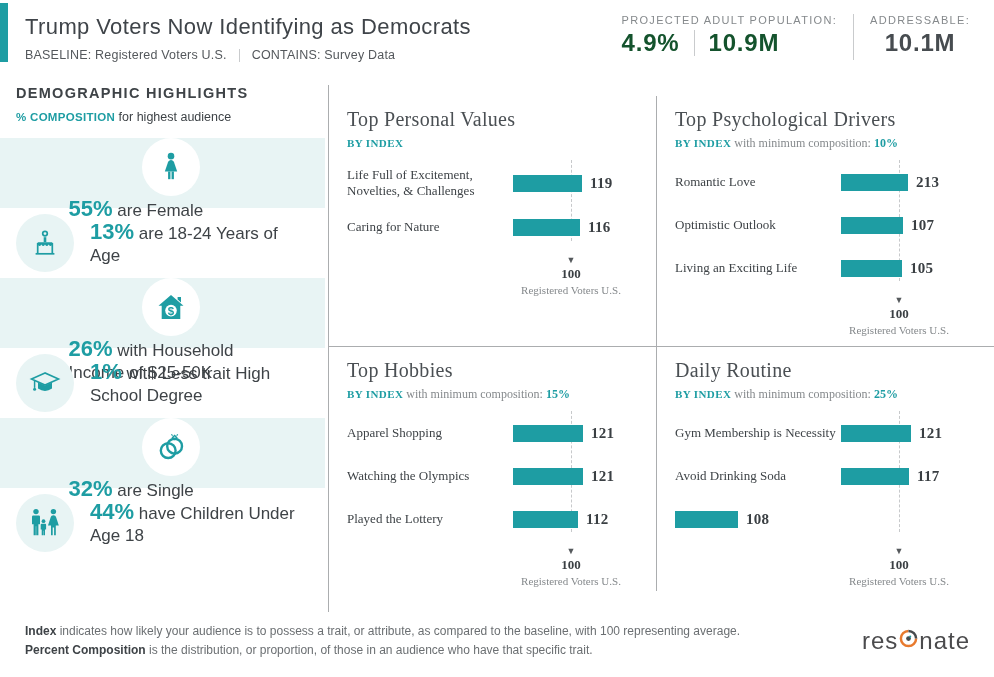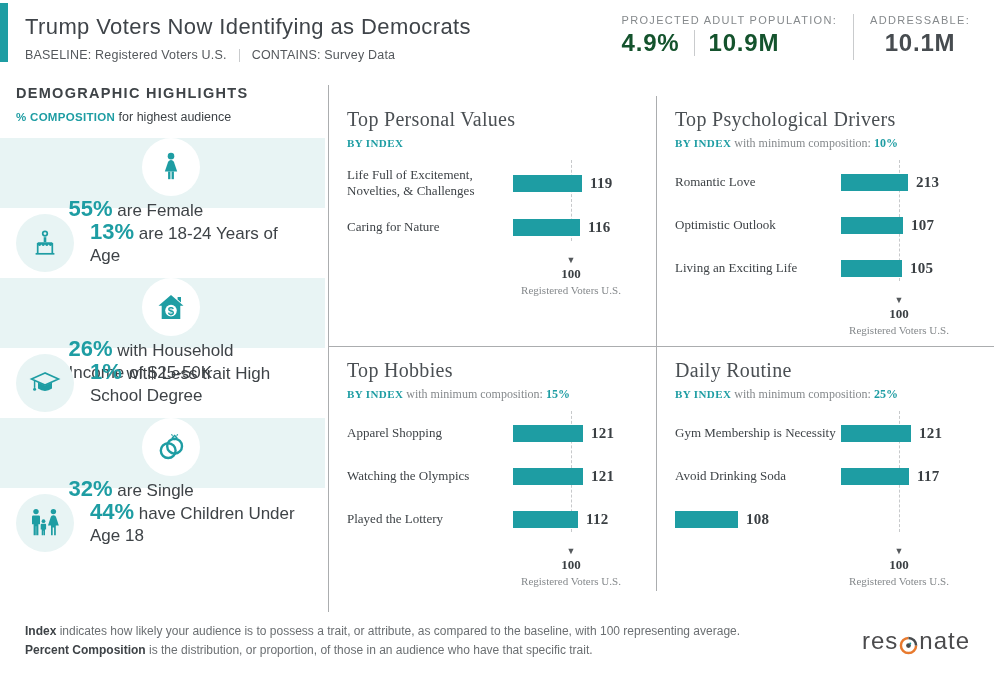--- a/index.html
+++ b/index.html
@@ -60,21 +60,21 @@
   .bar-value { font-size:15px; font-weight:700; color:#3A3F43; margin-left:8px; letter-spacing:0.3px; }
   .baseline-caption { width:140px; margin-left:154px; text-align:center; margin-top:0; }
   .baseline-arrow { display:block; font-size:9px; line-height:8px; color:#55595C; }
   .baseline-value { font-size:13px; font-weight:700; color:#3A3F43; margin-top:2px; }
   .baseline-label { font-size:11px; color:#85898C; margin-top:2px; white-space:nowrap; }
 
   
   .footer { height:65px; display:flex; align-items:center; padding:0 24px 8px 25px; }
   .legend { flex:1; font-size:12px; color:#6B6F72; line-height:1.55; }
   .legend b { color:#3E4347; }
-  .logo { display:flex; align-items:flex-end; font-size:24px; color:#4B4B4D; letter-spacing:1px; }
+  .logo { display:flex; align-items:flex-start; font-size:24px; color:#4B4B4D; letter-spacing:1px; }
   .logo svg { margin:2px 1px 0 1px; }
 
   svg.demo-icon { display:block; }
 </style>
 </head>
 <body>
 
 <div class="page">
 
   <div class="header">

